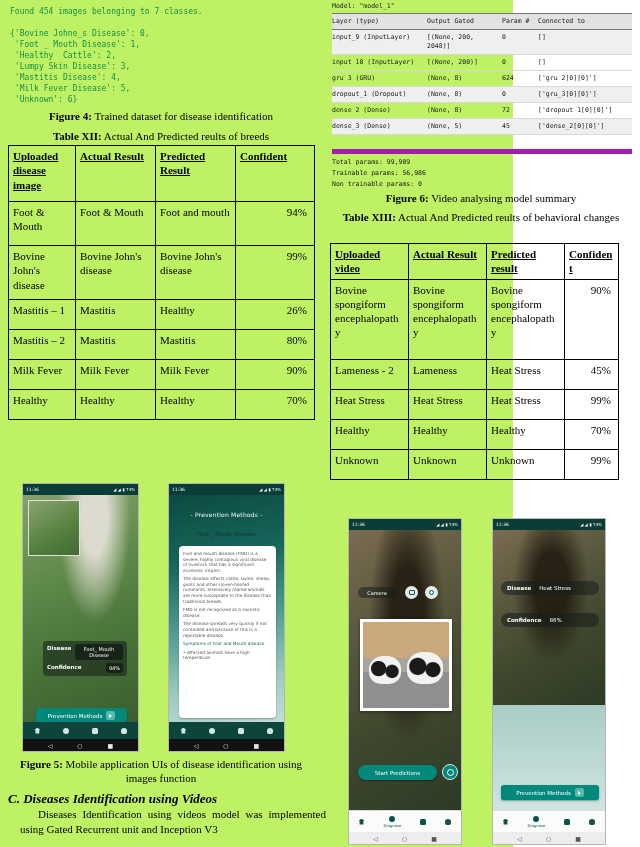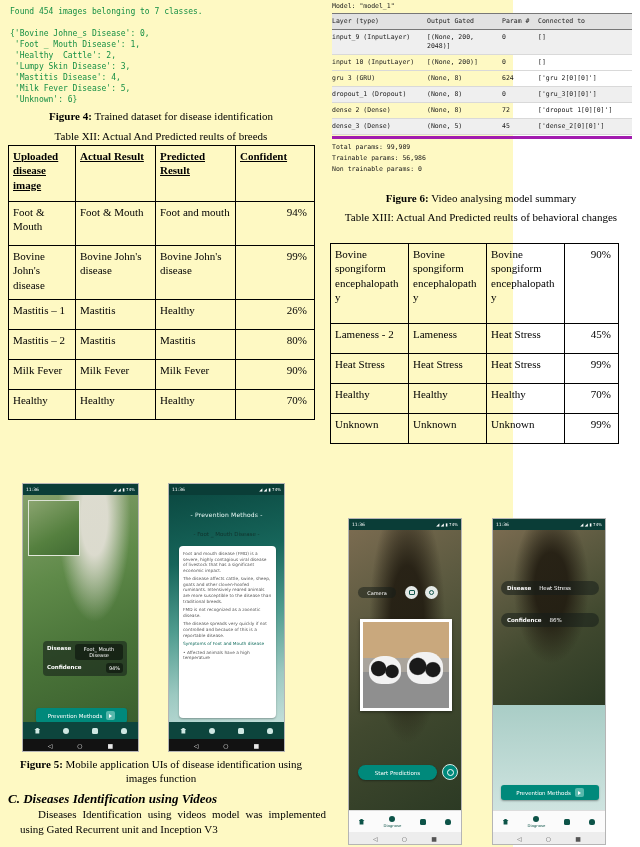--- a/index.html
+++ b/index.html
@@ -1,40 +1,40 @@
 <!DOCTYPE html>
 <html><head>
 <meta charset="utf-8">
 <style>
   * { margin:0; padding:0; box-sizing:border-box; }
   html,body { width:640px; height:847px; background:#fff; overflow:hidden;
               font-family:"Liberation Serif", serif; color:#000; }
-  .page { position:relative; width:513px; height:847px; background:#fef9c3; }
+  .page { position:relative; width:513px; height:847px; background:#bef264; }
 
   
   .code-green { position:absolute; left:10px; top:6px; width:306px;
     font-family:"DejaVu Sans Mono", monospace; font-size:8px; line-height:11px;
     color:#168f45; white-space:pre; }
 
   .msum { position:absolute; left:332px; top:2px; width:300px;
     font-family:"DejaVu Sans Mono", monospace; font-size:6.5px; line-height:9px; color:#1a1a1a; }
   .msum-title { margin-bottom:2px; }
   .msrow { display:grid; grid-template-columns:95px 75px 36px 94px; padding:3px 0;
            border-bottom:1px solid #d9d9d9; }
   .msrow.head { background:#e2e2e2; border-top:1px solid #777; border-bottom:1px solid #777; }
   .msrow.shade { background:#efefef; }
   .ms-cell { padding-right:3px; overflow-wrap:anywhere; }
-  .mstotals { border-top:3px solid #a21caf; margin-top:1px; padding-top:3px; }
+  .mstotals { border-top:5px solid #a21caf; margin-top:14px; padding-top:3px; }
   .mstotals div { padding:1px 0; }
 
   
   .cap { position:absolute; text-align:center; font-size:11px; line-height:14px; }
   .cap b { font-weight:bold; }
   .tcap { position:absolute; text-align:center; font-size:11px; line-height:14px; }
-  .tcap b { font-weight:normal; }
+  .tcap b { font-weight:bold; }
   .sechead { position:absolute; font-size:13px; font-weight:bold; font-style:italic; }
   .bodytext { position:absolute; font-size:11px; line-height:14.5px; text-align:justify; text-indent:18px;margin-left:12px; }
 
   
   table.ptable { border-collapse:collapse; table-layout:fixed; font-size:11px; }
   .ptable th, .ptable td { border:1px solid #000; vertical-align:top;
        padding:3px 4px; line-height:1.3; text-align:left; overflow-wrap:break-word; word-break:break-word; }
   .ptable th { font-weight:bold;text-decoration:underline; }
   .ptable td.pct { text-align:right; padding-right:7px; }
   .t12 { position:absolute; left:8px; top:145px; width:306px; }
@@ -350,20 +350,26 @@
   </div>
 
   <table class="ptable t13">
     <colgroup>
         <col style="width:78px">
         <col style="width:78px">
         <col style="width:78px">
         <col style="width:54px">
       </colgroup>
     <tbody>
+        <tr class="h32">
+      <th>Uploaded video</th>
+      <th>Actual Result</th>
+      <th>Predicted result</th>
+      <th class="narrow">Confident</th>
+    </tr>
     <tr class="h80">
       <td>Bovine spongiform encephalopathy</td>
       <td>Bovine spongiform encephalopathy</td>
       <td>Bovine spongiform encephalopathy</td>
       <td class="pct">90%</td>
     </tr>
     <tr class="h30">
       <td>Lameness - 2</td>
       <td>Lameness</td>
       <td>Heat Stress</td>

